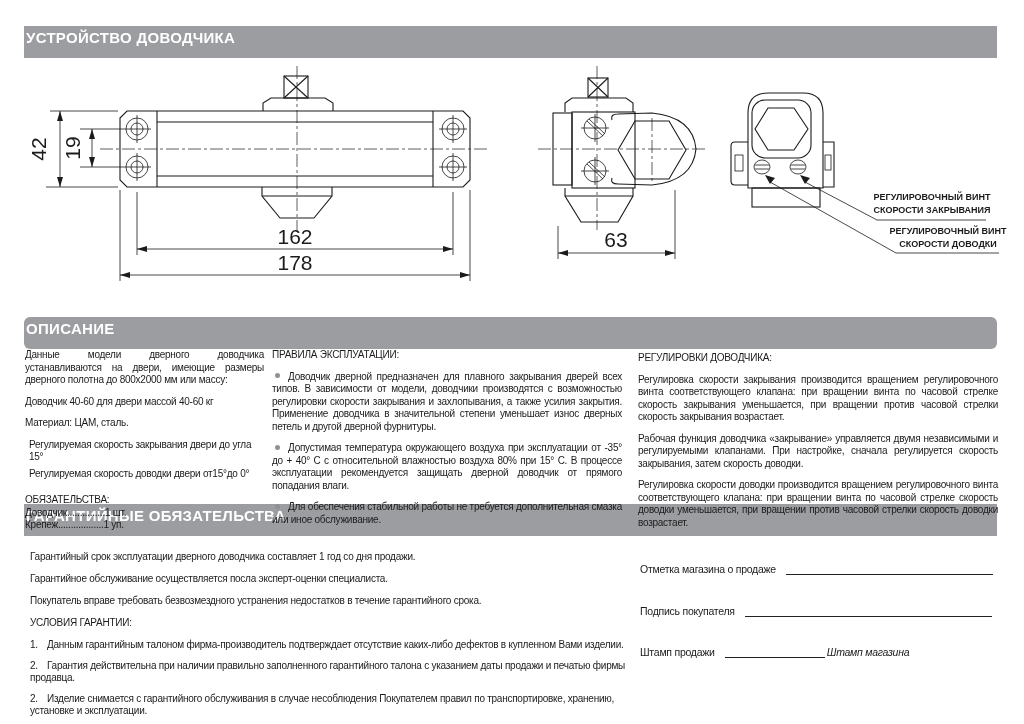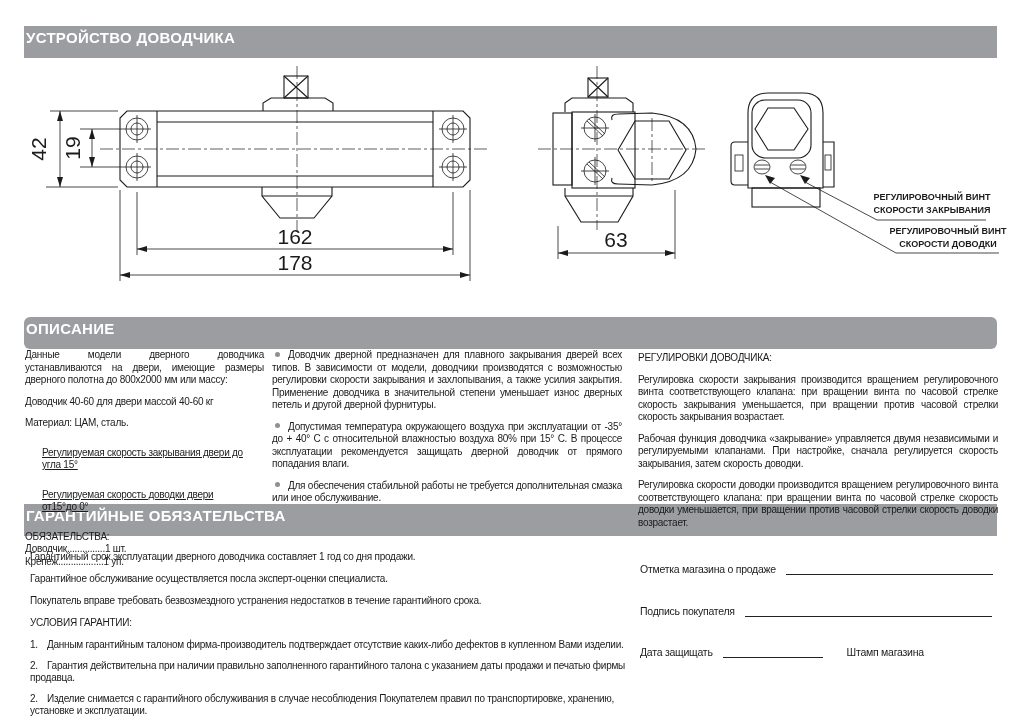--- a/index.html
+++ b/index.html
@@ -11,21 +11,21 @@
   }
   .bar{
     position:absolute;left:24px;width:973px;height:32px;
     background:#9b9da0;color:#ffffff;
     font-weight:bold;font-size:15px;line-height:23px;
     padding-left:2px;box-sizing:border-box;letter-spacing:.3px;
   }
   .txt{font-size:10px;letter-spacing:-.25px;line-height:1.25;}
   .col{position:absolute;text-align:justify;}
   .col p{margin:0 0 9px 0;}
-  .col .tight{margin:17px;text-decoration:underline;}
+  .col .tight{margin:4px;}
   .sec-title{margin:0 0 10px 0;text-align:left;}
   .dot{
     display:inline-block;width:5px;height:5px;border-radius:50%;
     background:#8e9093;margin:0 8px 2px 3px;vertical-align:middle;
   }
   .kit{margin-top:14px;text-align:left;}
   .kit div{margin:0;}
   svg{position:absolute;left:0;top:0;}
   .drawline{stroke:#1b1b1b;stroke-width:1.1;fill:none;}
   .thin{stroke:#1b1b1b;stroke-width:.8;fill:none;}
@@ -33,21 +33,21 @@
   .dimtxt{font-family:"Liberation Sans",sans-serif;font-size:21px;fill:#1b1b1b;}
   .lbltxt{font-family:"Liberation Sans",sans-serif;font-size:9px;font-weight:bold;fill:#1b1b1b;}
   .warr-left{position:absolute;left:30px;top:551px;width:600px;}
   .warr-left p{margin:0 0 9.5px 0;}
   .warr-left .cond{margin:0 0 8px 0;}
   .warr-left .num{display:inline-block;width:17px;}
   .sigrow{position:absolute;display:flex;align-items:flex-end;font-size:10.5px;letter-spacing:-.25px;}
   .sigrow .line{border-bottom:1.2px solid #222;height:13px;}
   .sigrow .grow{flex:1;margin-left:10px;}
   .sigrow .fixed{width:100px;margin-left:10px;}
-  .sigrow .lbl2{margin-left:24px;}
+  .sigrow .lbl2{margin-left:2px;font-style:italic;}
 </style>
 </head>
 <body>
 
 <div class="bar" style="top:26px;">
   <span>УСТРОЙСТВО ДОВОДЧИКА</span>
 </div>
 <div class="bar" style="top:317px;border-radius:6px;">
   <span>ОПИСАНИЕ</span>
 </div>
@@ -225,20 +225,21 @@
   <p class="tight" style="text-align:left;">Регулируемая скорость закрывания двери до угла 15°</p>
   <p class="tight" style="text-align:left;">Регулируемая скорость доводки двери от15°до 0°</p>
   <div class="kit">
     <div>ОБЯЗАТЕЛЬСТВА:</div>
     <div>Доводчик...............1 шт.</div>
     <div>Крепеж..................1 уп.</div>
   </div>
 </div>
 
 <div class="col txt" style="left:272px;top:349px;width:350px;">
+  <p class="sec-title">ПРАВИЛА ЭКСПЛУАТАЦИИ:</p>
   <p><span class="dot"></span><span>Доводчик дверной предназначен для плавного закрывания дверей всех типов. В зависимости от модели, доводчики производятся с возможностью регулировки скорости закрывания и захлопывания, а также усилия закрытия. Применение доводчика в значительной степени уменьшает износ дверных петель и другой дверной фурнитуры.</span></p>
   <p><span class="dot"></span><span>Допустимая температура окружающего воздуха при эксплуатации от -35° до + 40° С с относительной влажностью воздуха 80% при 15° С. В процессе эксплуатации рекомендуется защищать дверной доводчик от прямого попадания влаги.</span></p>
   <p><span class="dot"></span><span>Для обеспечения стабильной работы не требуется дополнительная смазка или иное обслуживание.</span></p>
 </div>
 
 <div class="col txt" style="left:638px;top:352px;width:360px;">
   <p class="sec-title">РЕГУЛИРОВКИ ДОВОДЧИКА:</p>
   <p>Регулировка скорости закрывания производится вращением регулировочного винта соответствующего клапана: при вращении винта по часовой стрелке скорость закрывания уменьшается, при вращении против часовой стрелки скорость закрывания возрастает.</p>
   <p>Рабочая функция доводчика «закрывание» управляется двумя независимыми и регулируемыми клапанами. При настройке, сначала регулируется скорость закрывания, затем скорость доводки.</p>
   <p>Регулировка скорости доводки производится вращением регулировочного винта соответствующего клапана: при вращении винта по часовой стрелке скорость доводки уменьшается, при вращении против часовой стрелки скорость доводки возрастает.</p>
@@ -256,16 +257,16 @@
 
 <div class="sigrow" style="left:640px;top:561px;width:353px;">
   <span>Отметка магазина о продаже</span>
   <span class="line grow"></span>
 </div>
 <div class="sigrow" style="left:640px;top:603px;width:352px;">
   <span>Подпись покупателя</span>
   <span class="line grow"></span>
 </div>
 <div class="sigrow" style="left:640px;top:644px;">
-  <span>Дата защищать</span>
+  <span>Штамп продажи</span>
   <span class="line fixed"></span>
   <span class="lbl2">Штамп магазина</span>
 </div>
 
 </body></html>

